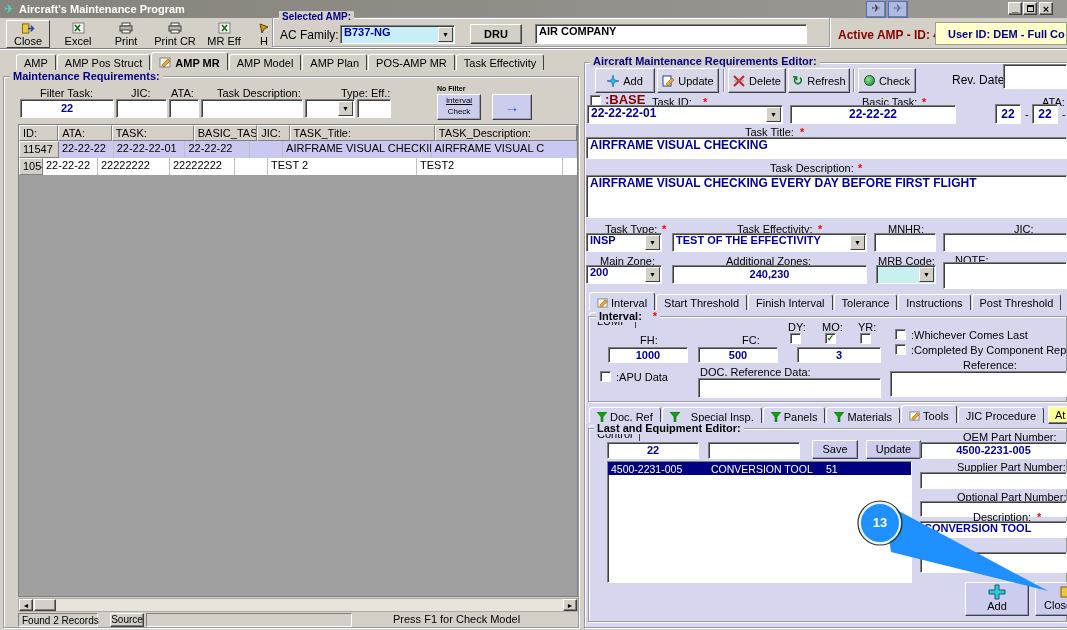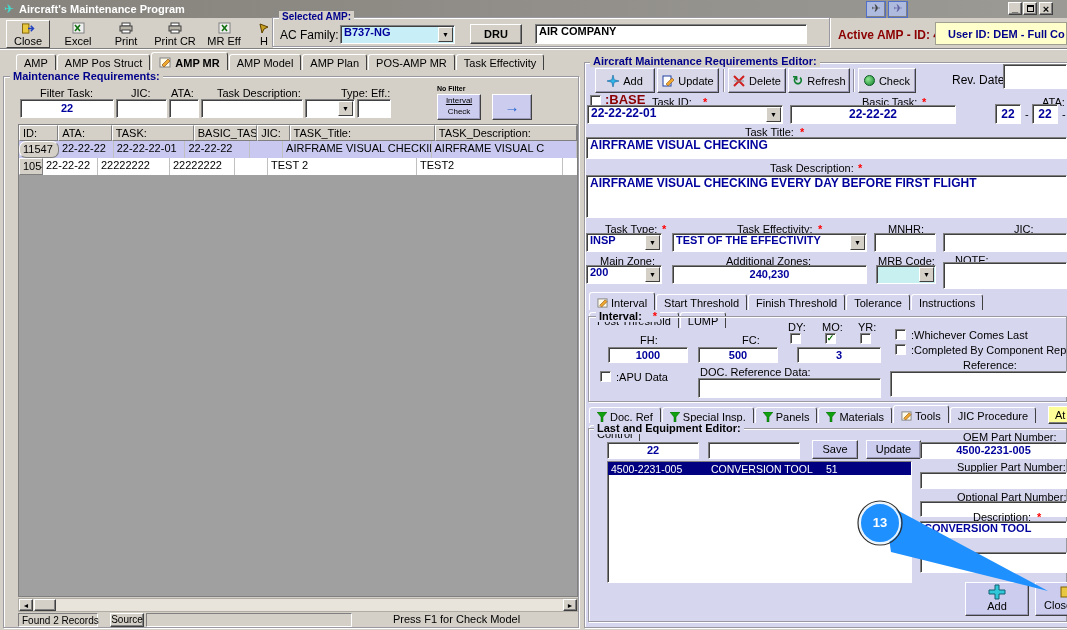--- a/index.html
+++ b/index.html
@@ -179,21 +179,21 @@
     <div class="gridhdr" style="width:40px;">ID:</div>
     <div class="gridhdr" style="width:55px;">ATA:</div>
     <div class="gridhdr" style="width:84px;">TASK:</div>
     <div class="gridhdr" style="width:65px;">BASIC_TASK:</div>
     <div class="gridhdr" style="width:33px;">JIC:</div>
     <div class="gridhdr" style="width:149px;">TASK_Title:</div>
     <div class="gridhdr" style="width:146px;">TASK_Description:</div>
   </div>
 
   <div style="display:flex;height:17px;background:#c8c8f0;align-items:stretch;">
-    <div class="gridhdr" style="width:40px;height:17px;border-radius:7px;">11547</div>
+    <div class="gridhdr" style="width:40px;height:17px;">11547</div>
     <div class="gridcell" style="width:55px;">22-22-22</div>
     <div class="gridcell" style="width:72px;">22-22-22-01</div>
     <div class="gridcell" style="width:65px;">22-22-22</div>
     <div class="gridcell" style="width:33px;"></div>
     <div class="gridcell" style="width:149px;">AIRFRAME VISUAL CHECKING</div>
     <div class="gridcell" style="width:146px;">AIRFRAME VISUAL C</div>
   </div>
 
   <div style="display:flex;height:17px;background:#fff;align-items:stretch;">
     <div class="gridhdr" style="width:24px;height:17px;">10545</div>
@@ -334,21 +334,21 @@
 
 <div class="abs" style="left:589px;top:292px;width:478px;height:20px;font-size:10.5px;">
   <div class="tab etab" style="display:flex;align-items:center;gap:3px;font-weight:normal;">
     <svg width="11" height="10" viewBox="0 0 12 11">
       <rect x="1" y="1" width="10" height="9" fill="#fffbe8" stroke="#808080"></rect>
       <path d="M3 8 L9 2 L11 4 L5 10 Z" fill="#f0a830" stroke="#804000" stroke-width="0.6"></path>
     </svg>
     <span>Interval</span>
   </div>
   <div class="tab etab inactive"><span>Start Threshold</span></div>
-  <div class="tab etab inactive"><span>Finish Threshold</span></div>
+  <div class="tab etab inactive"><span>Finish Interval</span></div>
   <div class="tab etab inactive"><span>Tolerance</span></div>
   <div class="tab etab inactive"><span>Instructions</span></div>
   <div class="tab etab inactive"><span>Post Threshold</span></div>
   <div class="tab etab inactive"><span>LUMP</span></div>
 </div>
 
 <div class="abs gbox" style="left:588px;top:316px;width:479px;height:86px;"></div>
 <span class="abs" style="left:596px;top:310px;background:#d6d6ee;padding:0 3px;font-weight:bold;">
   <span>Interval:</span>
   <span class="req" style="margin-left:8px;">*</span>
@@ -387,21 +387,21 @@
 <span class="abs lbl" style="left:700px;top:366px;">DOC. Reference Data:</span>
 <div class="abs sunken" style="left:698px;top:378px;width:183px;height:20px;"></div>
 
 <div class="abs" style="left:589px;top:405px;width:478px;height:20px;font-size:10.5px;">
   <div class="tab etab inactive" style="display:flex;align-items:center;gap:3px;">
     <svg width="10" height="10" viewBox="0 0 10 10">
         <path d="M0 0 L10 0 L6 5 L6 10 L4 10 L4 5 Z" fill="#10a010" stroke="#006000" stroke-width="0.5"></path>
       </svg>
     <span>Doc. Ref</span>
   </div>
-  <div class="tab etab inactive" style="display:flex;align-items:center;gap:3px;">
+  <div class="tab etab inactive" style="display:flex;align-items:center;gap:11px;">
     <svg width="10" height="10" viewBox="0 0 10 10">
         <path d="M0 0 L10 0 L6 5 L6 10 L4 10 L4 5 Z" fill="#10a010" stroke="#006000" stroke-width="0.5"></path>
       </svg>
     <span>Special Insp.</span>
   </div>
   <div class="tab etab inactive" style="display:flex;align-items:center;gap:3px;">
     <svg width="10" height="10" viewBox="0 0 10 10">
         <path d="M0 0 L10 0 L6 5 L6 10 L4 10 L4 5 Z" fill="#10a010" stroke="#006000" stroke-width="0.5"></path>
       </svg>
     <span>Panels</span>

